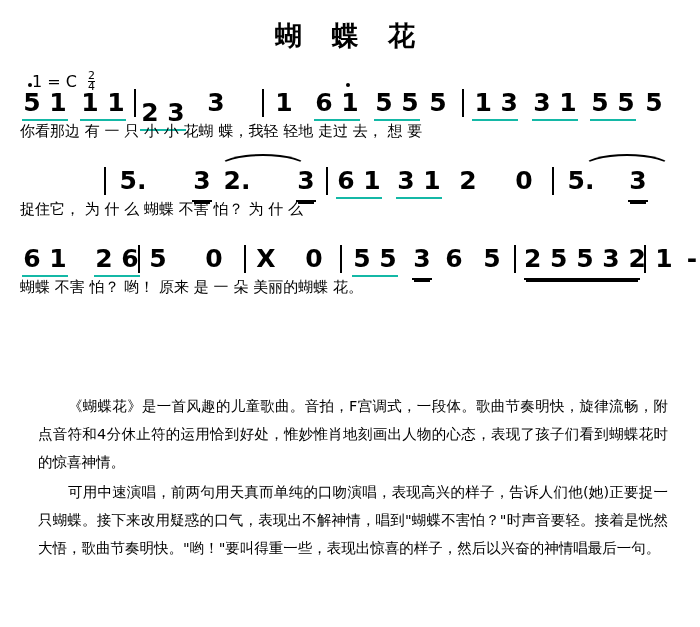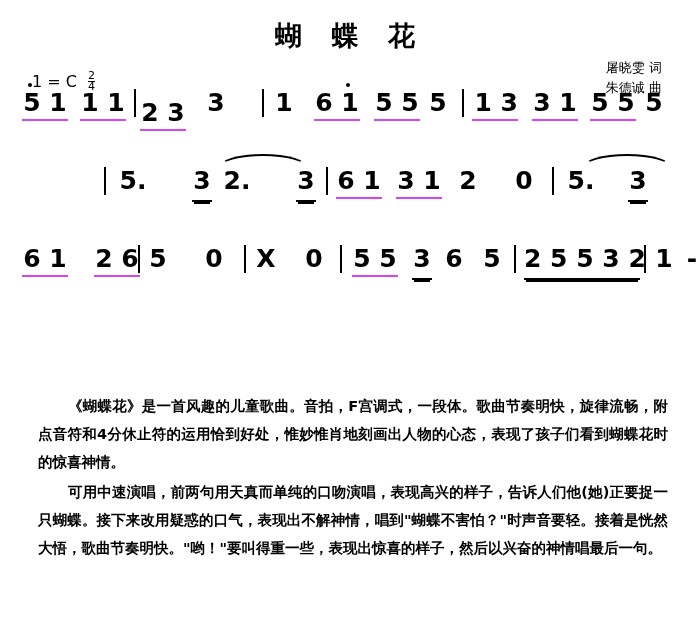--- a/index.html
+++ b/index.html
@@ -84,21 +84,21 @@
     font-family: "DejaVu Sans", sans-serif;
     font-size: 15px;
     white-space: nowrap;
   }
   .tok {
     position: absolute;
     top: 0;
     display: inline-block;
     text-align: center;
   }
-  .tok.u1 { border-bottom: 2px solid #d946ef; padding-bottom: 2px; }
+  .tok.u1 { border-bottom: 2px solid #14b8a6; padding-bottom: 2px; }
   .tok.u2 { border-bottom: 2px solid #000; padding-bottom: 5px; box-shadow: 0 4px 0 -2px #000; }
   .bar {
     position: absolute;
     top: 1px;
     width: 2px;
     height: 28px;
     background: #000;
   }
   .dot-over {
     position: absolute;
@@ -129,43 +129,38 @@
     right: 32px;
     top: 392px;
     font-size: 14.5px;
     line-height: 28px;
     font-family: "DejaVu Sans", sans-serif;
     text-align: justify;
   }
   .notestext p {
     margin: 0 0 2px 0;
     text-indent: 30px;
-    font-weight: bold;
   }
   .watermark {
     position: absolute;
     right: 28px;
     bottom: 12px;
     font-family: "Liberation Serif", serif;
     font-style: italic;
     font-size: 21px;
     color: #3a3a3a;
   }
 </style>
 </head>
 <body>
 
 <div class="page">
 
   <div class="title">蝴 蝶 花</div>
 
-  <div class="credits">
-    <div>屠晓雯  词</div>
-    <div>朱德诚  曲</div>
-  </div>
 
   <div class="keysig">
     <span>1 = C</span>
     <span class="meter">
       <span class="num">2</span>
       <span class="den">4</span>
     </span>
   </div>
 
   <div class="row" style="margin-top:34px;">
@@ -182,39 +177,45 @@
       <span class="dot-over" style="left:324px;top:-5px;"></span>
       <span class="tok u1" style="left:352px;width:46px;">5&nbsp;5</span>
       <span class="tok" style="left:406px;width:20px;">5</span>
       <span class="bar" style="left:440px;"></span>
       <span class="tok u1" style="left:450px;width:46px;text-align:right;">1&nbsp;3</span>
       <span class="tok u1" style="left:510px;width:46px;">3&nbsp;1</span>
       <span class="tok u1" style="left:568px;width:46px;">5&nbsp;5</span>
       <span class="tok" style="left:622px;width:20px;">5</span>
       <span class="bar" style="left:586px;top:0;height:0;"></span>
     </div>
+    <div class="lyrics">
+      <span class="lyr" style="left:-2px;">你看那边 有 一 只 小 小 花蝴 蝶，我轻 轻地 走过 去， 想 要</span>
+    </div>
   </div>
 
   <div class="row" style="margin-top:4px;">
     <div class="notes">
       <span class="bar" style="left:82px;"></span>
       <span class="tok" style="left:94px;width:34px;">5.</span>
       <span class="tok u2" style="left:170px;width:20px;">3</span>
       <span class="tie" style="left:196px;top:-12px;width:86px;"></span>
       <span class="tok" style="left:198px;width:34px;">2.</span>
       <span class="tok u2" style="left:274px;width:20px;">3</span>
       <span class="bar" style="left:304px;"></span>
       <span class="tok u1" style="left:314px;width:46px;">6&nbsp;1</span>
       <span class="tok u1" style="left:374px;width:46px;">3&nbsp;1</span>
       <span class="tok" style="left:436px;width:20px;">2</span>
       <span class="tok" style="left:492px;width:20px;">0</span>
       <span class="bar" style="left:530px;"></span>
       <span class="tok" style="left:542px;width:34px;">5.</span>
       <span class="tok u2" style="left:606px;width:20px;">3</span>
       <span class="tie" style="left:560px;top:-12px;width:86px;"></span>
+    </div>
+    <div class="lyrics">
+      <span class="lyr" style="left:-2px;">捉住它， 为 什 么 蝴蝶 不害 怕？ 为 什 么</span>
     </div>
   </div>
 
   <div class="row" style="margin-top:4px;">
     <div class="notes">
       <span class="tok u1" style="left:0px;width:46px;">6&nbsp;1</span>
       <span class="tok u1" style="left:72px;width:46px;">2&nbsp;6</span>
       <span class="bar" style="left:116px;"></span>
       <span class="tok" style="left:126px;width:20px;">5</span>
       <span class="tok" style="left:182px;width:20px;">0</span>
@@ -225,20 +226,23 @@
       <span class="tok u1" style="left:330px;width:46px;">5&nbsp;5</span>
       <span class="tok u2" style="left:390px;width:20px;">3</span>
       <span class="tok" style="left:422px;width:20px;">6</span>
       <span class="tok" style="left:460px;width:20px;">5</span>
       <span class="bar" style="left:492px;"></span>
       <span class="tok u2" style="left:502px;width:116px;">2&nbsp;5&nbsp;5&nbsp;3&nbsp;2</span>
       <span class="bar" style="left:622px;"></span>
       <span class="tok" style="left:632px;width:20px;">1</span>
       <span class="tok" style="left:660px;width:20px;">-</span>
     </div>
+    <div class="lyrics">
+      <span class="lyr" style="left:-2px;">蝴蝶 不害 怕？ 哟！ 原来 是 一 朵 美丽的蝴蝶 花。</span>
+    </div>
   </div>
 
   <div class="notestext">
     <p>《蝴蝶花》是一首风趣的儿童歌曲。⁠⁠音拍，F宫调式，一段体。歌曲节奏明快，旋律流畅，附点音符和4分休止符的运用恰到好处，惟妙惟肖地刻画出人物的心态，表现了孩子们看到蝴蝶花时的惊喜神情。</p>
     <p>可用中速演唱，前两句用天真而单纯的口吻演唱，表现高兴的样子，告诉人们他(她)正要捉一只蝴蝶。接下来改用疑惑的口气，表现出不解神情，唱到"蝴蝶不害怕？"时声音要轻。接着是恍然大悟，歌曲节奏明快。"哟！"要叫得重一些，表现出惊喜的样子，然后以兴奋的神情唱最后一句。</p>
   </div>
 
 
 </div>
 

